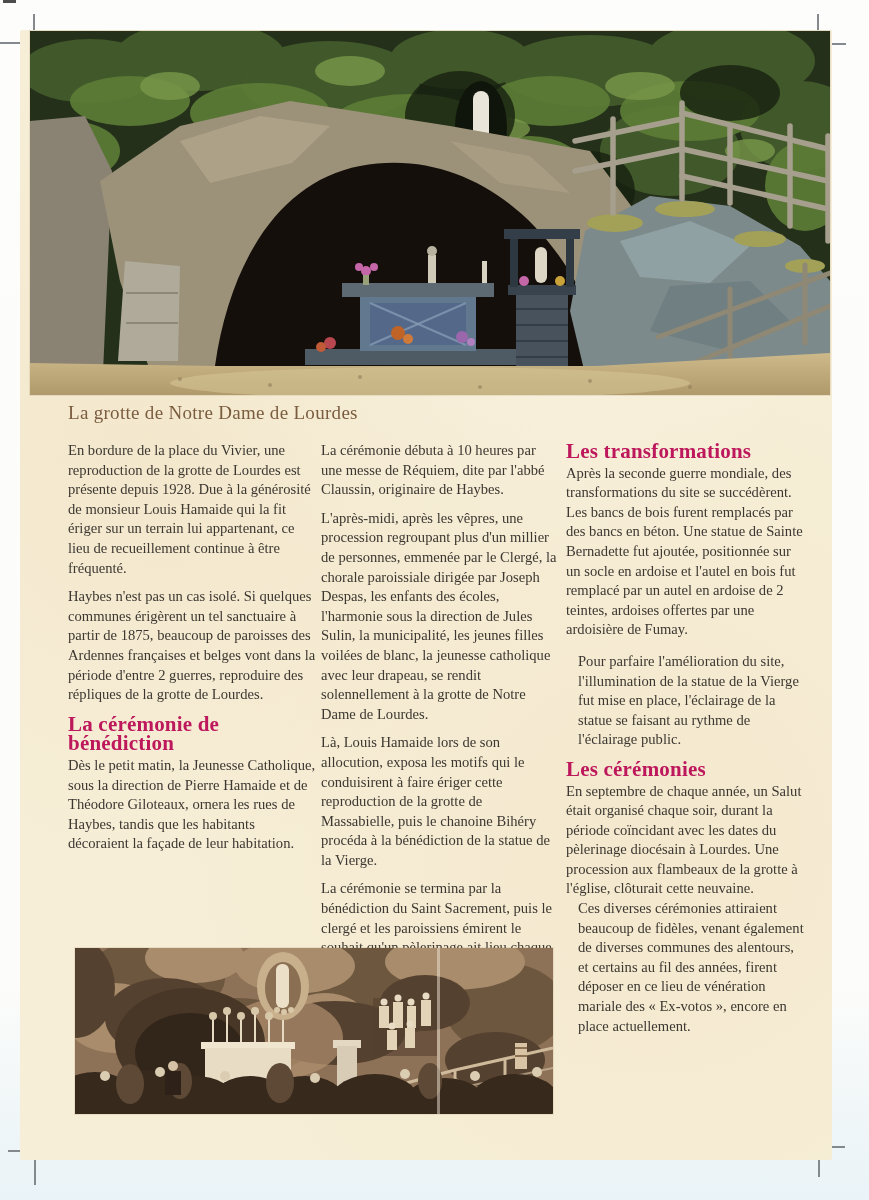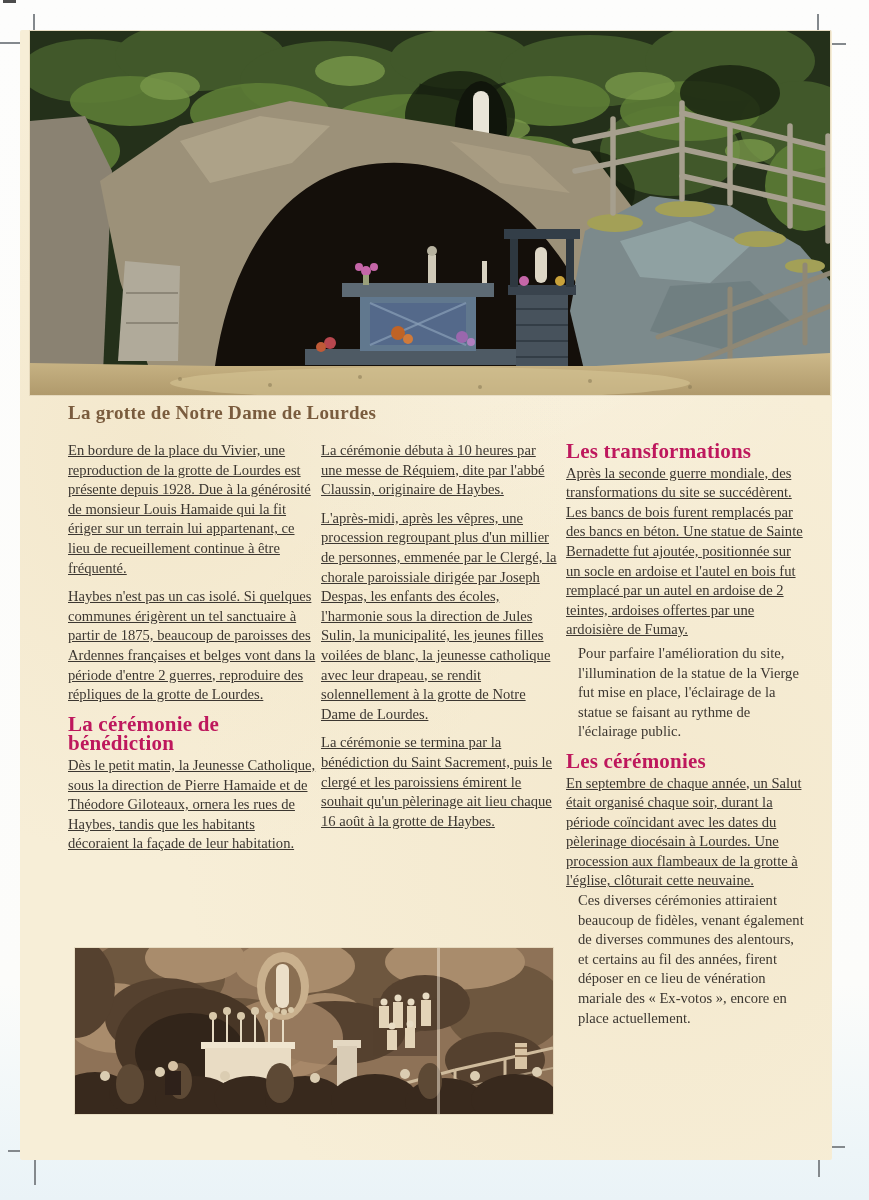--- a/index.html
+++ b/index.html
@@ -18,27 +18,27 @@
     border-radius:2px;
   }
   .cropmark{position:absolute;background:#84898d;}
   .corner-smudge{position:absolute;left:3px;top:0;width:13px;height:3px;background:#4c4c4c;}
   .photo{position:absolute;overflow:hidden;box-shadow:0 0 0 1px rgba(120,100,60,.12);}
   .photo-top{left:30px;top:31px;width:800px;height:364px;background:#24301a;}
   .photo-bottom{left:75px;top:948px;width:478px;height:166px;background:#8e7257;}
   .photo svg{display:block;width:100%;height:100%;}
   .title{
     position:absolute;left:68px;top:402px;width:740px;
-    font-size:19px;font-weight:bold;color:#7a5c3e;letter-spacing:.3px;
+    font-size:19px;font-weight:normal;color:#7a5c3e;letter-spacing:.3px;
   }
   .col{position:absolute;top:441px;font-size:14.6px;line-height:19.6px;color:#3c3731;text-align:left;}
   .col-1{left:68px;width:250px;}
   .col-2{left:321px;width:238px;}
   .col-3{left:566px;width:242px;}
-  .para{margin:0 0 9px 0;text-decoration:underline;}
+  .para{margin:0 0 9px 0;}
   .para-tight{margin:0 0 9px 12px;}
   .subhead{margin:10px 0 2px 0;font-weight:bold;font-size:21px;color:#be185d;letter-spacing:.2px;}
   .subhead-first{margin-top:1px;}
 </style>
 </head>
 <body>
 
 <div class="corner-smudge"></div>
 <div class="cropmark" style="left:33px;top:14px;width:1.5px;height:27px;"></div>
 <div class="cropmark" style="left:0px;top:42px;width:25px;height:1.5px;"></div>
@@ -211,26 +211,27 @@
 <div class="col col-1">
   <p class="para">En bordure de la place du Vivier, une reproduction de la grotte de Lourdes  est présente depuis 1928. Due à la générosité de monsieur Louis Hamaide qui la fit ériger sur un terrain lui appartenant, ce lieu de recueillement  continue à être fréquenté.</p>
   <p class="para">Haybes n'est pas un cas isolé. Si quelques communes érigèrent un tel sanctuaire à partir de 1875, beaucoup  de paroisses des Ardennes françaises et belges vont dans la période d'entre 2 guerres, reproduire des répliques de la grotte de Lourdes.</p>
   <p class="subhead">La cérémonie de bénédiction</p>
   <p class="para">Dès le petit matin, la Jeunesse Catholique, sous la direction de Pierre Hamaide et de Théodore Giloteaux,  ornera  les rues de Haybes, tandis que les habitants décoraient la façade de leur habitation.</p>
 </div>
 
 <div class="col col-2">
   <p class="para">La cérémonie débuta à 10 heures par une messe de Réquiem, dite par l'abbé Claussin, originaire de Haybes.</p>
   <p class="para">L'après-midi, après les vêpres, une procession regroupant plus d'un millier de personnes,  emmenée par le Clergé, la chorale paroissiale dirigée par Joseph Despas, les enfants des écoles, l'harmonie sous la direction de Jules Sulin, la municipalité, les  jeunes filles voilées de blanc, la jeunesse catholique avec leur drapeau, se rendit solennellement à la grotte de Notre Dame de Lourdes.</p>
+  <p class="para">Là, Louis Hamaide lors de son allocution, exposa les motifs qui le conduisirent à faire ériger cette reproduction de la grotte de Massabielle, puis le chanoine Bihéry procéda à la bénédiction de la statue de la Vierge.</p>
   <p class="para">La cérémonie se termina par la bénédiction du Saint Sacrement,  puis le clergé et les paroissiens émirent le souhait qu'un pèlerinage ait lieu chaque 16 août à la grotte de Haybes.</p>
 </div>
 
 <div class="col col-3">
   <p class="subhead subhead-first">Les transformations</p>
-  <p class="para" style="margin-bottom:4px;">Après la seconde guerre mondiale, des transformations du site se succédèrent. Les bancs de bois furent remplacés par des bancs en béton. Une statue de Sainte Bernadette fut ajoutée, positionnée sur un socle en ardoise et l'autel en bois fut remplacé par un autel en ardoise de 2 teintes, ardoises offertes par une ardoisière de Fumay.</p>
+  <p class="para" style="margin-bottom:12px;">Après la seconde guerre mondiale, des transformations du site se succédèrent. Les bancs de bois furent remplacés par des bancs en béton. Une statue de Sainte Bernadette fut ajoutée, positionnée sur un socle en ardoise et l'autel en bois fut remplacé par un autel en ardoise de 2 teintes, ardoises offertes par une ardoisière de Fumay.</p>
   <p class="para-tight">Pour parfaire l'amélioration du site, l'illumination de la statue de la Vierge fut mise en place, l'éclairage de la statue se faisant au rythme de l'éclairage public.</p>
   <p class="subhead">Les cérémonies</p>
   <p class="para" style="margin-bottom:0;">En septembre de chaque année, un Salut était organisé chaque soir, durant la période coïncidant avec les dates du pèlerinage diocésain à Lourdes. Une procession aux flambeaux de la grotte à l'église, clôturait cette neuvaine.</p>
   <p class="para-tight">Ces diverses cérémonies attiraient beaucoup de fidèles, venant également de diverses communes des alentours, et  certains au fil des années, firent déposer en ce lieu de vénération mariale des  «  Ex-votos », encore en place actuellement.</p>
 </div>
 
 <div class="photo photo-bottom" title="Photo ancienne sépia de la cérémonie à la grotte">
   <svg viewBox="0 0 478 166" preserveAspectRatio="none">
     <rect width="478" height="166" fill="#8e7257"></rect>
 

